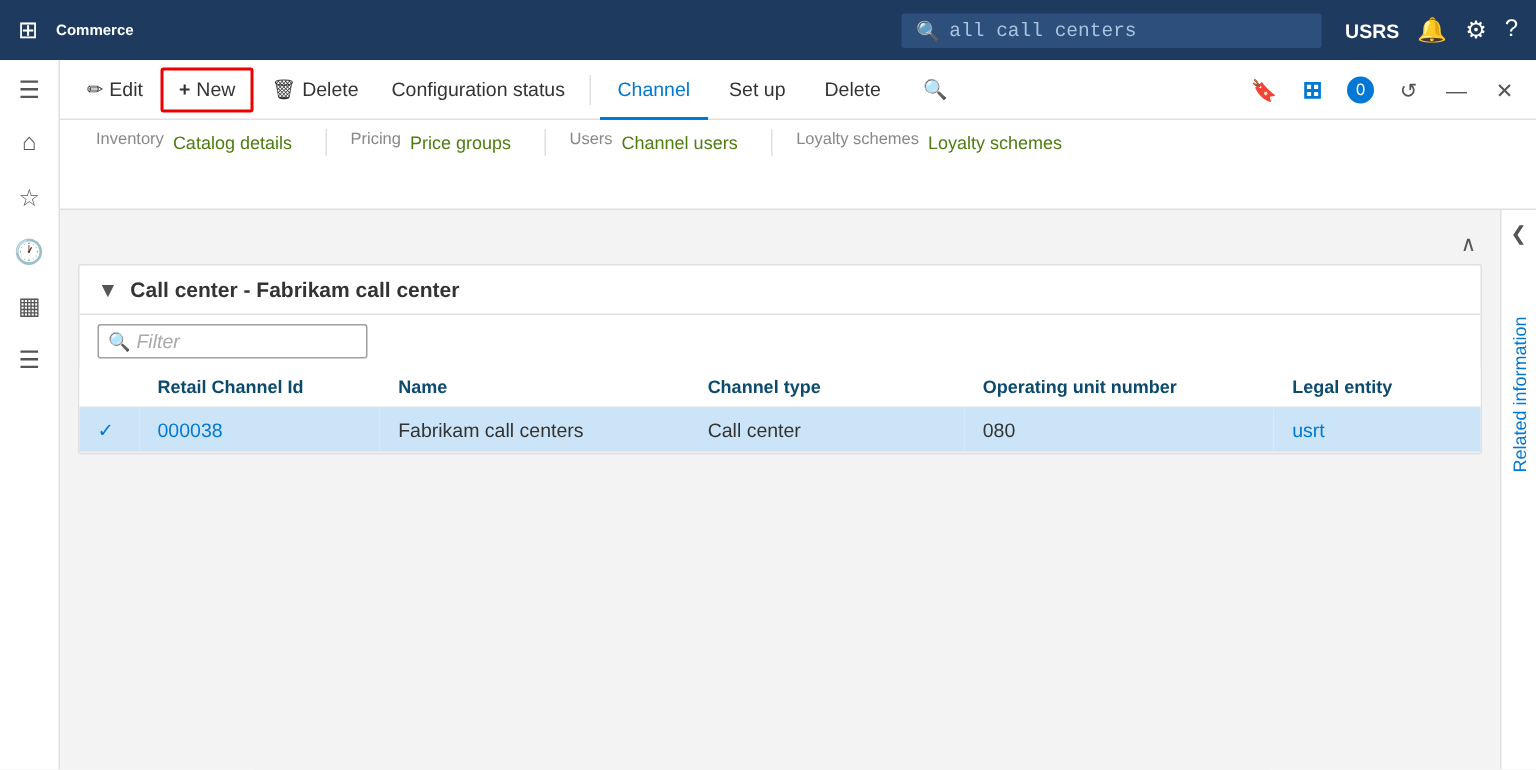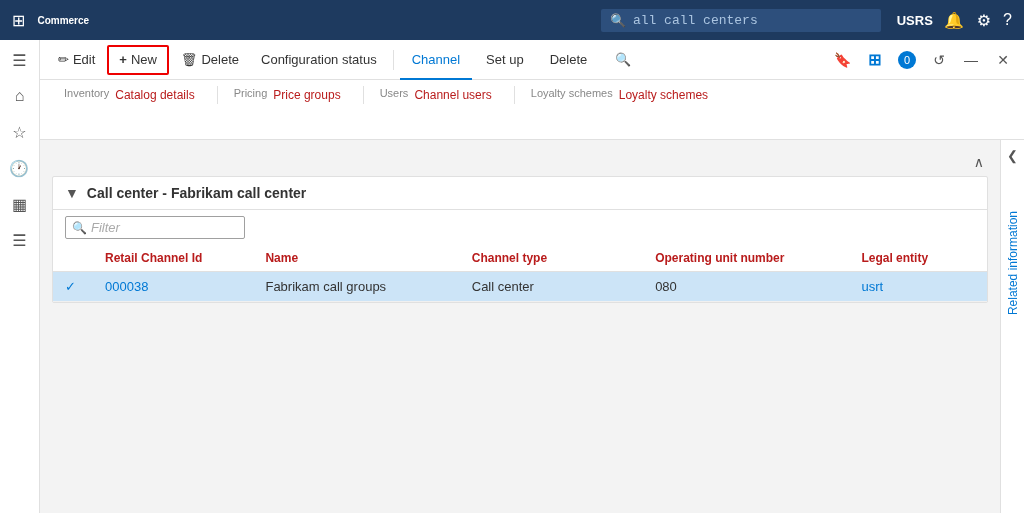--- a/index.html
+++ b/index.html
@@ -187,21 +187,21 @@
       gap: 8px;
     }
     .sub-item {
       display: flex;
       flex-direction: column;
       align-items: flex-end;
       gap: 2px;
       cursor: pointer;
       padding: 2px 6px;
       border-radius: 2px;
-      color: #b91c1c;
+      color: #4d7c0f;
       font-size: 12px;
     }
 
     
     .content-area {
       flex: 1;
       display: flex;
       overflow: hidden;
       position: relative;
     }
@@ -276,21 +276,21 @@
     
     .data-table {
       width: 100%;
       border-collapse: collapse;
     }
     .data-table th {
       text-align: left;
       padding: 6px 12px;
       font-size: 12px;
       font-weight: 600;
-      color: #b91c1c;
+      color: #0c4a6e;
       border-bottom: 1px solid #e0e0e0;
       background: #fff;
     }
     .data-table td {
       padding: 7px 12px;
       font-size: 13px;
       color: #333;
       border-bottom: 1px solid #f0f0f0;
     }
     .data-table tr.selected { background: #cce4f7; }
@@ -441,21 +441,21 @@
               </tr>
             </thead>
             <tbody id="table-body">
             <tr class="selected">
       <td class="check-col">
         <span style="color:#0078d4;">✓</span>
       </td>
       <td>
         <span class="link-cell">000038</span>
       </td>
-      <td>Fabrikam call groups</td>
+      <td>Fabrikam call centers</td>
       <td>Call center</td>
       <td>080</td>
       <td>
         <span class="link-cell">usrt</span>
       </td>
     </tr>
               </tbody>
           </table>
         </div>
       </div>

